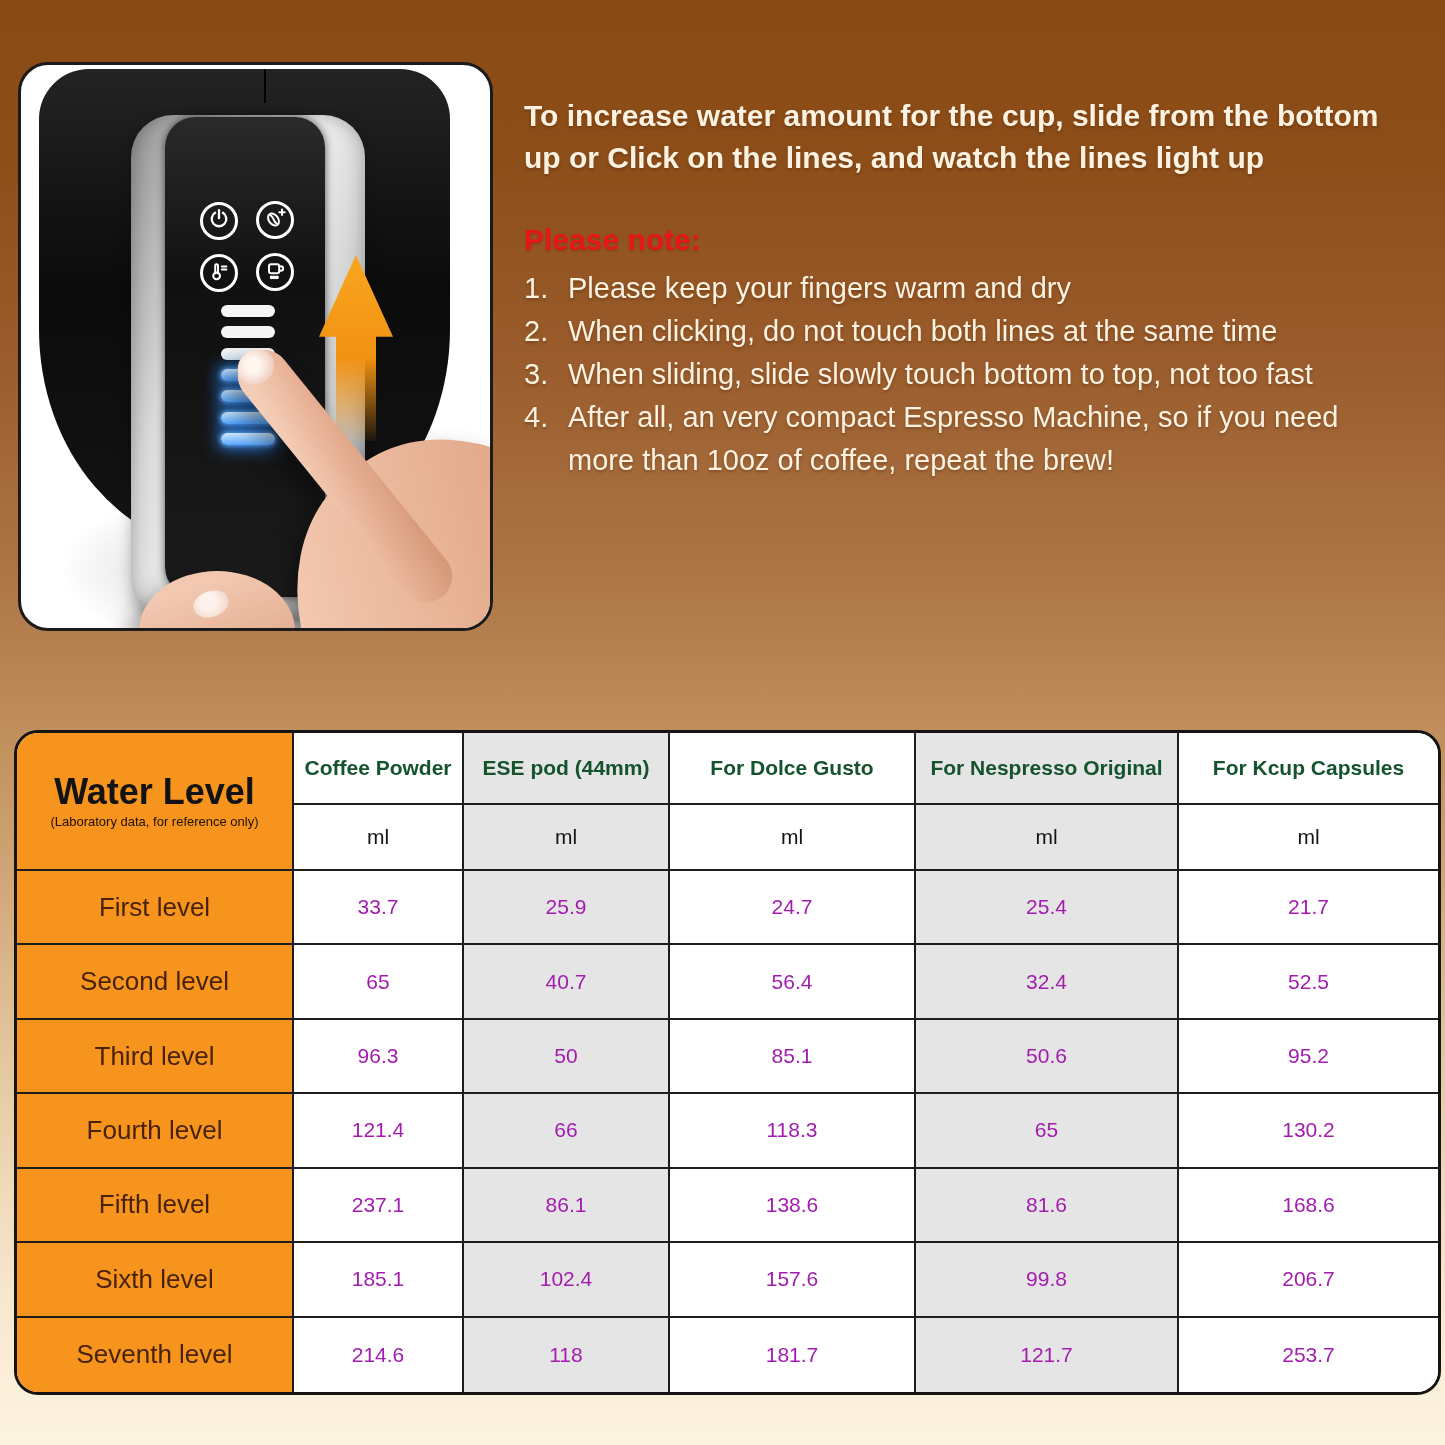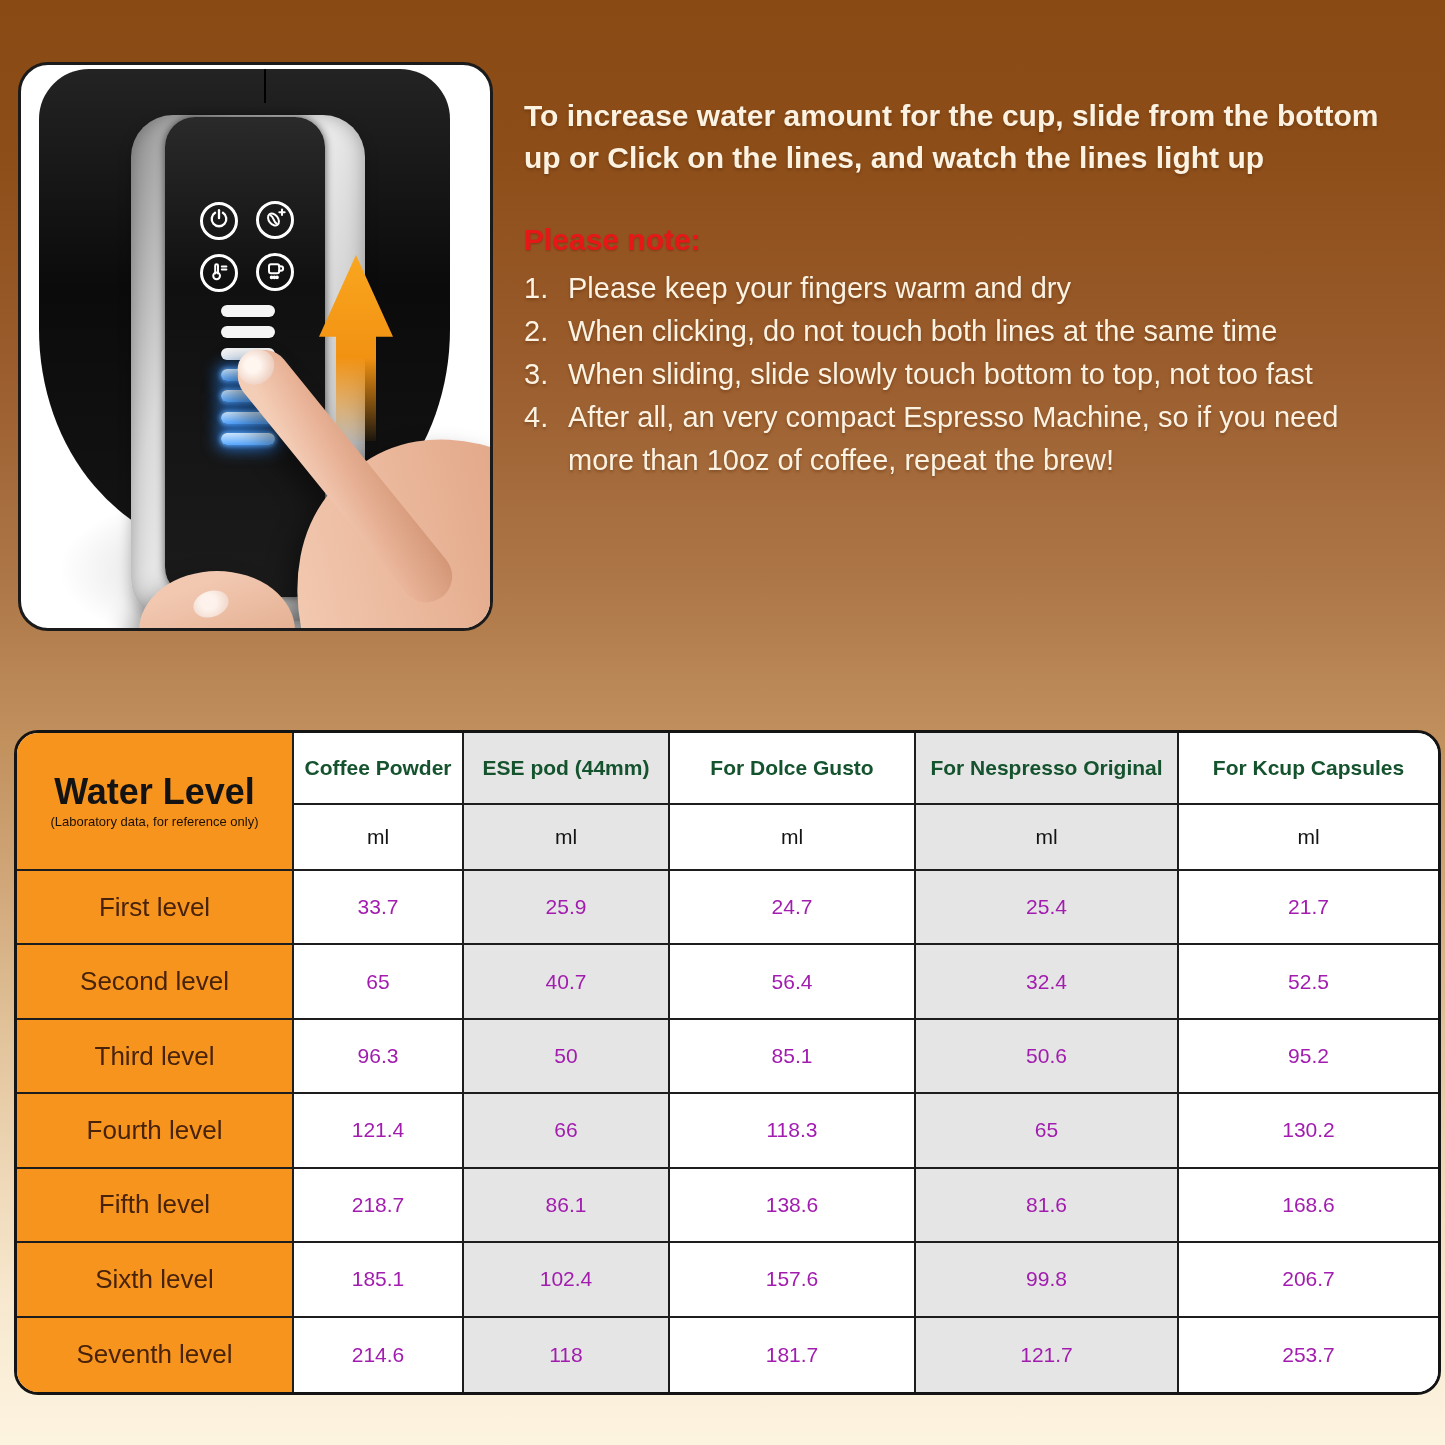--- a/index.html
+++ b/index.html
@@ -204,21 +204,21 @@
       <div class="cell value-cell c-white">85.1</div>
       <div class="cell value-cell c-gray">50.6</div>
       <div class="cell value-cell c-white no-br">95.2</div>
       <div class="cell label-cell">Fourth level</div>
       <div class="cell value-cell c-white">121.4</div>
       <div class="cell value-cell c-gray">66</div>
       <div class="cell value-cell c-white">118.3</div>
       <div class="cell value-cell c-gray">65</div>
       <div class="cell value-cell c-white no-br">130.2</div>
       <div class="cell label-cell">Fifth level</div>
-      <div class="cell value-cell c-white">218.7</div>
+      <div class="cell value-cell c-white">237.1</div>
       <div class="cell value-cell c-gray">86.1</div>
       <div class="cell value-cell c-white">138.6</div>
       <div class="cell value-cell c-gray">81.6</div>
       <div class="cell value-cell c-white no-br">168.6</div>
       <div class="cell label-cell">Sixth level</div>
       <div class="cell value-cell c-white">185.1</div>
       <div class="cell value-cell c-gray">102.4</div>
       <div class="cell value-cell c-white">157.6</div>
       <div class="cell value-cell c-gray">99.8</div>
       <div class="cell value-cell c-white no-br">206.7</div>

